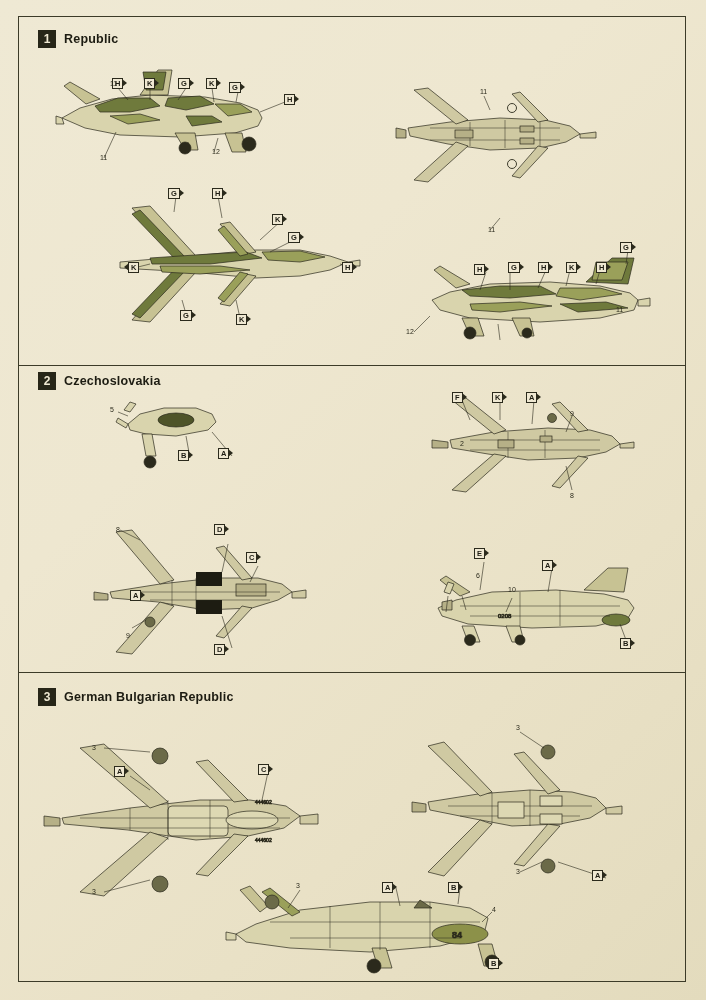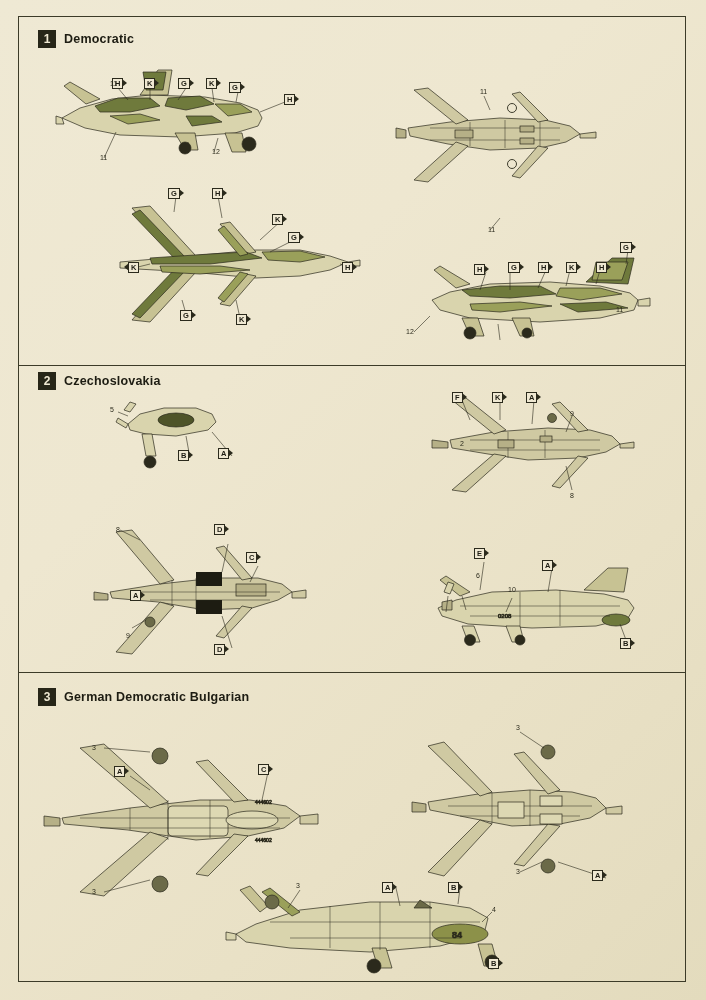--- a/index.html
+++ b/index.html
@@ -28,35 +28,35 @@
 </style>
 </head>
 <body>
 
 <div class="page">
 
   <div class="frame"></div>
 
   <div class="sec-head" style="left:38px;top:30px;">
     <div class="sec-num">1</div>
-    <div class="sec-title">Democratic</div>
+    <div class="sec-title">Republic</div>
   </div>
 
   <div class="sec-divider" style="top:365px;"></div>
 
   <div class="sec-head" style="left:38px;top:372px;">
     <div class="sec-num">2</div>
     <div class="sec-title">Czechoslovakia</div>
   </div>
 
   <div class="sec-divider" style="top:672px;"></div>
 
   <div class="sec-head" style="left:38px;top:688px;">
     <div class="sec-num">3</div>
-    <div class="sec-title">German Democratic Bulgarian</div>
+    <div class="sec-title">German Bulgarian Republic</div>
   </div>
 
   <svg class="canvas" viewBox="0 0 706 1000">
     <defs>
       <g id="camoblob"></g>
     </defs>
 
     <g stroke="#2b2a1c" stroke-width="0.7" fill="#d9d4ad">
       <path d="M62 118 L80 108 L112 99 L150 95 L205 97 L240 103 L258 110 L262 118
                L258 126 L235 133 L180 137 L120 135 L85 128 Z"></path>

